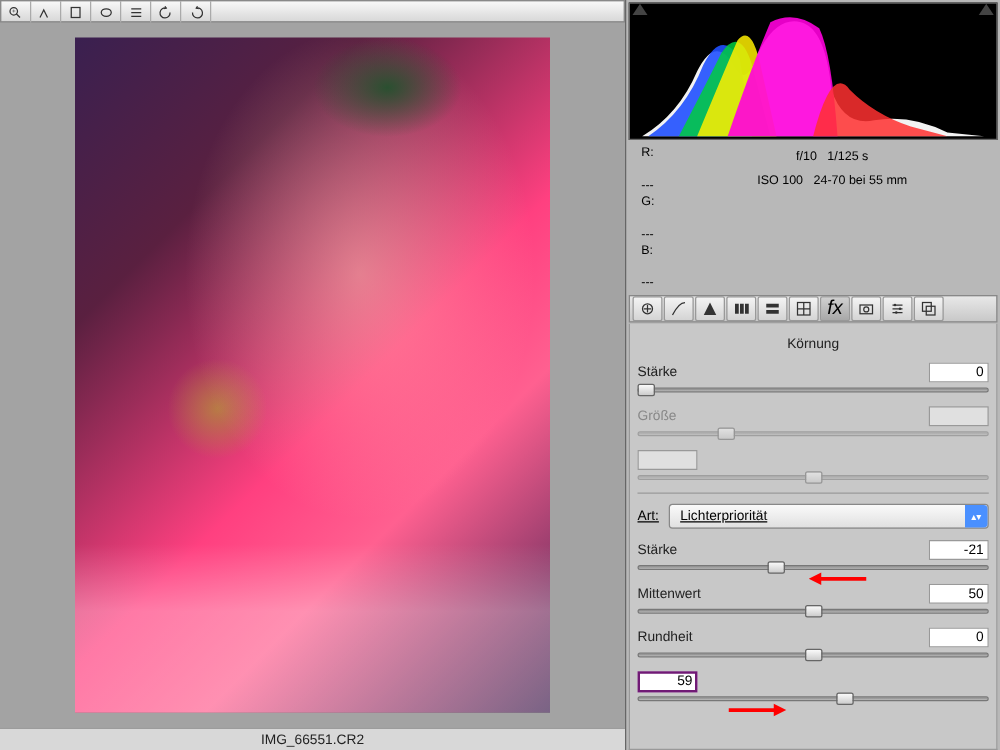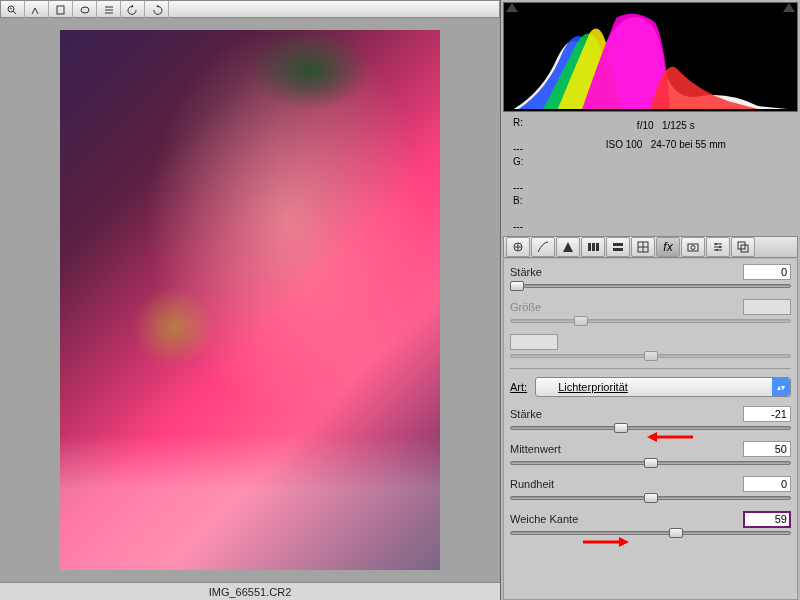--- a/index.html
+++ b/index.html
@@ -32,21 +32,21 @@
 .control-row.disabled { color:#888; }
 .control-label { flex:1; }
 .val-input { width:48px; height:16px; font-size:11px; text-align:right; padding-right:3px; border:1px solid #999; background:#fff; }
 .val-input.active { border:2px solid #701a75; padding-right:2px; height:17px; }
 .val-input:disabled { background:#e0e0e0; }
 .slider-track { height:4px; background:linear-gradient(#888,#bbb); border-radius:2px; position:relative; margin:3px 0 10px 0; border:1px solid #777; }
 .slider-track.disabled { opacity:0.5; }
 .slider-thumb { width:14px; height:10px; background:linear-gradient(#fafafa,#ccc); border:1px solid #666; border-radius:2px; position:absolute; top:-4px; transform:translateX(-50%); cursor:pointer; }
 .divider { height:1px; background:#999; margin:6px 0 4px 0; }
 .select-row { display:flex; align-items:center; font-size:11px; gap:8px; margin:8px 0;text-decoration:underline; }
-.select-box { flex:1; height:20px; background:linear-gradient(#fafafa,#e0e0e0); border:1px solid #888; border-radius:3px; display:flex; align-items:center; padding:0 22px; position:relative; cursor:pointer; }
+.select-box { flex:1; height:20px; background:linear-gradient(#fafafa,#e0e0e0); border:1px solid #888; border-radius:3px; display:flex; align-items:center; padding:0 8px; position:relative; cursor:pointer; }
 .select-caret { position:absolute; right:0; top:0; width:18px; height:100%; background:#4a90ff; border-radius:0 3px 3px 0; display:flex; align-items:center; justify-content:center; color:#fff; font-size:8px; }
 .arrow-anno { position:absolute; pointer-events:none; }
 .arrow-anno svg { width:50px; height:14px; }
 </style>
 </head>
 <body>
 
 <div class="canvas-area">
   <div class="toolbar-top">
     <div class="tool-btn">
@@ -153,21 +153,21 @@
           <rect x="2" y="8" width="10" height="3" fill="#333"></rect>
         </svg>
       </div>
     <div class="ib">
         <svg viewBox="0 0 14 14">
           <rect x="2" y="2" width="10" height="10" fill="none" stroke="#333"></rect>
           <line x1="2" y1="7" x2="12" y2="7" stroke="#333"></line>
           <line x1="7" y1="2" x2="7" y2="12" stroke="#333"></line>
         </svg>
       </div>
-    <div class="ib" style="background:linear-gradient(#d0d0d0,#a8a8a8);font-style:italic;font-size:12px;">fx</div>
+    <div class="ib" style="background:linear-gradient(#d0d0d0,#a8a8a8);font-style:italic;font-size:16px;">fx</div>
     <div class="ib">
         <svg viewBox="0 0 14 14">
           <rect x="2" y="4" width="10" height="7" fill="none" stroke="#333"></rect>
           <circle cx="7" cy="7.5" r="2" fill="none" stroke="#333"></circle>
         </svg>
       </div>
     <div class="ib">
         <svg viewBox="0 0 14 14">
           <line x1="3" y1="4" x2="11" y2="4" stroke="#333"></line>
           <line x1="3" y1="7" x2="11" y2="7" stroke="#333"></line>
@@ -180,20 +180,21 @@
     <div class="ib">
         <svg viewBox="0 0 14 14">
           <rect x="2" y="2" width="7" height="7" fill="none" stroke="#333"></rect>
           <rect x="5" y="5" width="7" height="7" fill="none" stroke="#333"></rect>
         </svg>
       </div>
   </div>
 
 
   <div class="panel-body" style="position:relative;">
+    <div class="section-title">Körnung</div>
 
     <div class="control-row">
       <span class="control-label">Stärke</span>
       <input class="val-input" value="0" style="">
     </div>
     <div class="slider-track">
         <div class="slider-thumb" style="left:2%"></div>
       </div>
 
     <div class="control-row disabled">
@@ -243,21 +244,20 @@
 
     <div class="control-row">
       <span class="control-label">Rundheit</span>
       <input class="val-input" value="0" style="">
     </div>
     <div class="slider-track">
         <div class="slider-thumb" style="left:50%"></div>
       </div>
 
     <div class="control-row">
-      <span class="control-label">Weiche Kante</span>
       <input class="val-input active" value="59" style="">
     </div>
     <div class="slider-track">
         <div class="slider-thumb" style="left:59%"></div>
       <div class="arrow-anno" style="left:25%;top:3px;"><svg viewBox="0 0 50 14">
             <line x1="2" y1="7" x2="42" y2="7" stroke="#ff0000" stroke-width="3"></line>
             <path d="M48 7 L38 2 L38 12 Z" fill="#ff0000"></path>
           </svg></div>
     </div>
 

